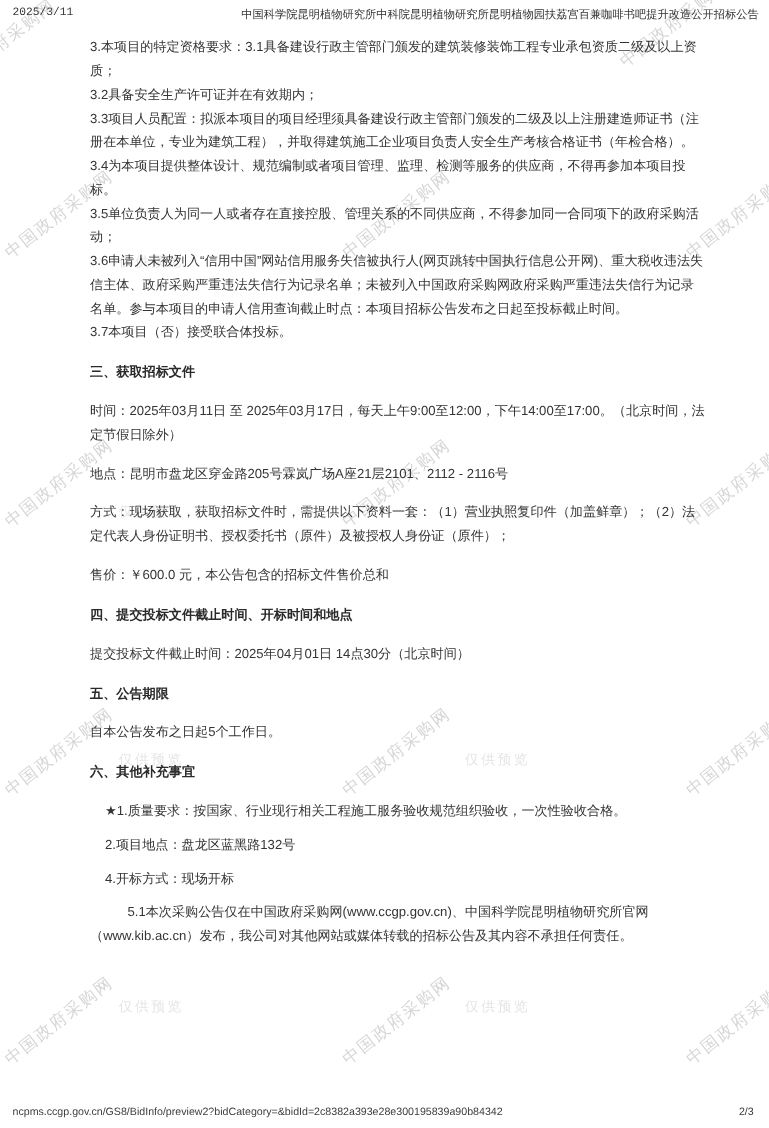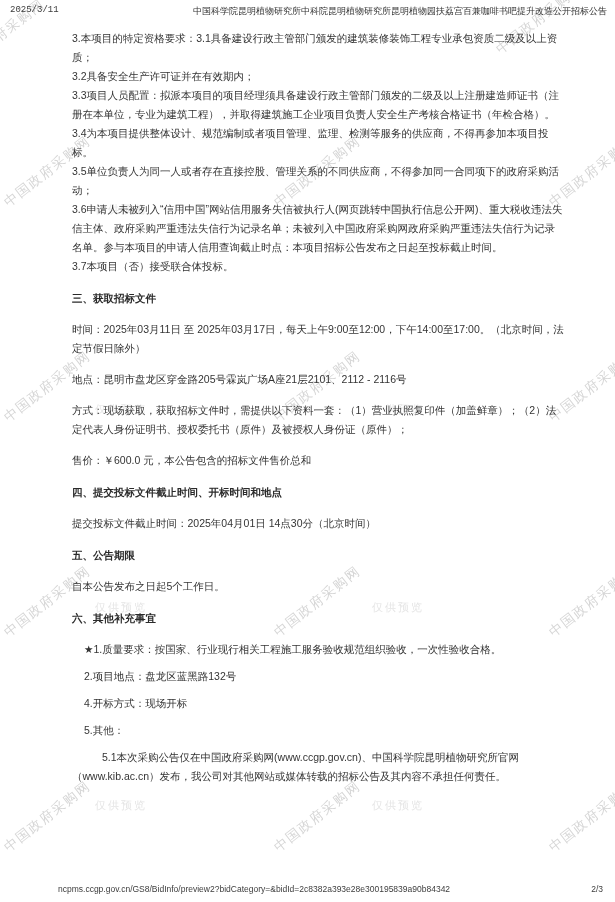--- a/index.html
+++ b/index.html
@@ -28,21 +28,21 @@
   .blk{line-height:19px;}
   .b-pt{margin:0;}                                  
   .b-p {margin:0 0 12px 0;}                         
   .b-h {margin:13px 0 12px 0;font-weight:bold;color:#2a2a2a;}  
   .b-pi{margin:0 0 8px 12px;}                       
   .b-pi2{margin:0 0 8px 0;text-indent:30px;}        
   
   .ftr{
     position:absolute;left:10px;right:12px;bottom:8px;z-index:2;
     display:flex;justify-content:space-between;align-items:flex-end;
-    font-size:8.5px;color:#3d3d3d;margin-left:48px;
+    font-size:8.5px;color:#3d3d3d;
   }
 </style>
 </head>
 <body style="--wm-d: #d6d6d6; --wm-p: #e5e5e5;">
 
 <div class="wm-layer">
     <span class="wm wm-d" style="left: 6px; top: 195px;">中国政府采购网</span>
     <span class="wm wm-d" style="left: 276px; top: 195px;">中国政府采购网</span>
     <span class="wm wm-d" style="left: 551px; top: 195px;">中国政府采购网</span>
     <span class="wm wm-d" style="left: 6px; top: 410px;">中国政府采购网</span>
@@ -85,20 +85,19 @@
     <div class="blk b-p">方式：现场获取，获取招标文件时，需提供以下资料一套：（1）营业执照复印件（加盖鲜章）；（2）法定代表人身份证明书、授权委托书（原件）及被授权人身份证（原件）；</div>
     <div class="blk b-p">售价：￥600.0 元，本公告包含的招标文件售价总和</div>
     <div class="blk b-h">四、提交投标文件截止时间、开标时间和地点</div>
     <div class="blk b-p">提交投标文件截止时间：2025年04月01日 14点30分（北京时间）</div>
     <div class="blk b-h">五、公告期限</div>
     <div class="blk b-p">自本公告发布之日起5个工作日。</div>
     <div class="blk b-h">六、其他补充事宜</div>
     <div class="blk b-pi">★1.质量要求：按国家、行业现行相关工程施工服务验收规范组织验收，一次性验收合格。</div>
     <div class="blk b-pi">2.项目地点：盘龙区蓝黑路132号</div>
     <div class="blk b-pi">4.开标方式：现场开标</div>
-    <div class="blk b-pi">5.其他：</div>
     <div class="blk b-pi2">5.1本次采购公告仅在中国政府采购网(www.ccgp.gov.cn)、中国科学院昆明植物研究所官网（www.kib.ac.cn）发布，我公司对其他网站或媒体转载的招标公告及其内容不承担任何责任。</div>
   </div>
 
 <div class="ftr">
   <span>ncpms.ccgp.gov.cn/GS8/BidInfo/preview2?bidCategory=&amp;bidId=2c8382a393e28e300195839a90b84342</span>
   <span>2/3</span>
 </div>
 
 </body></html>

